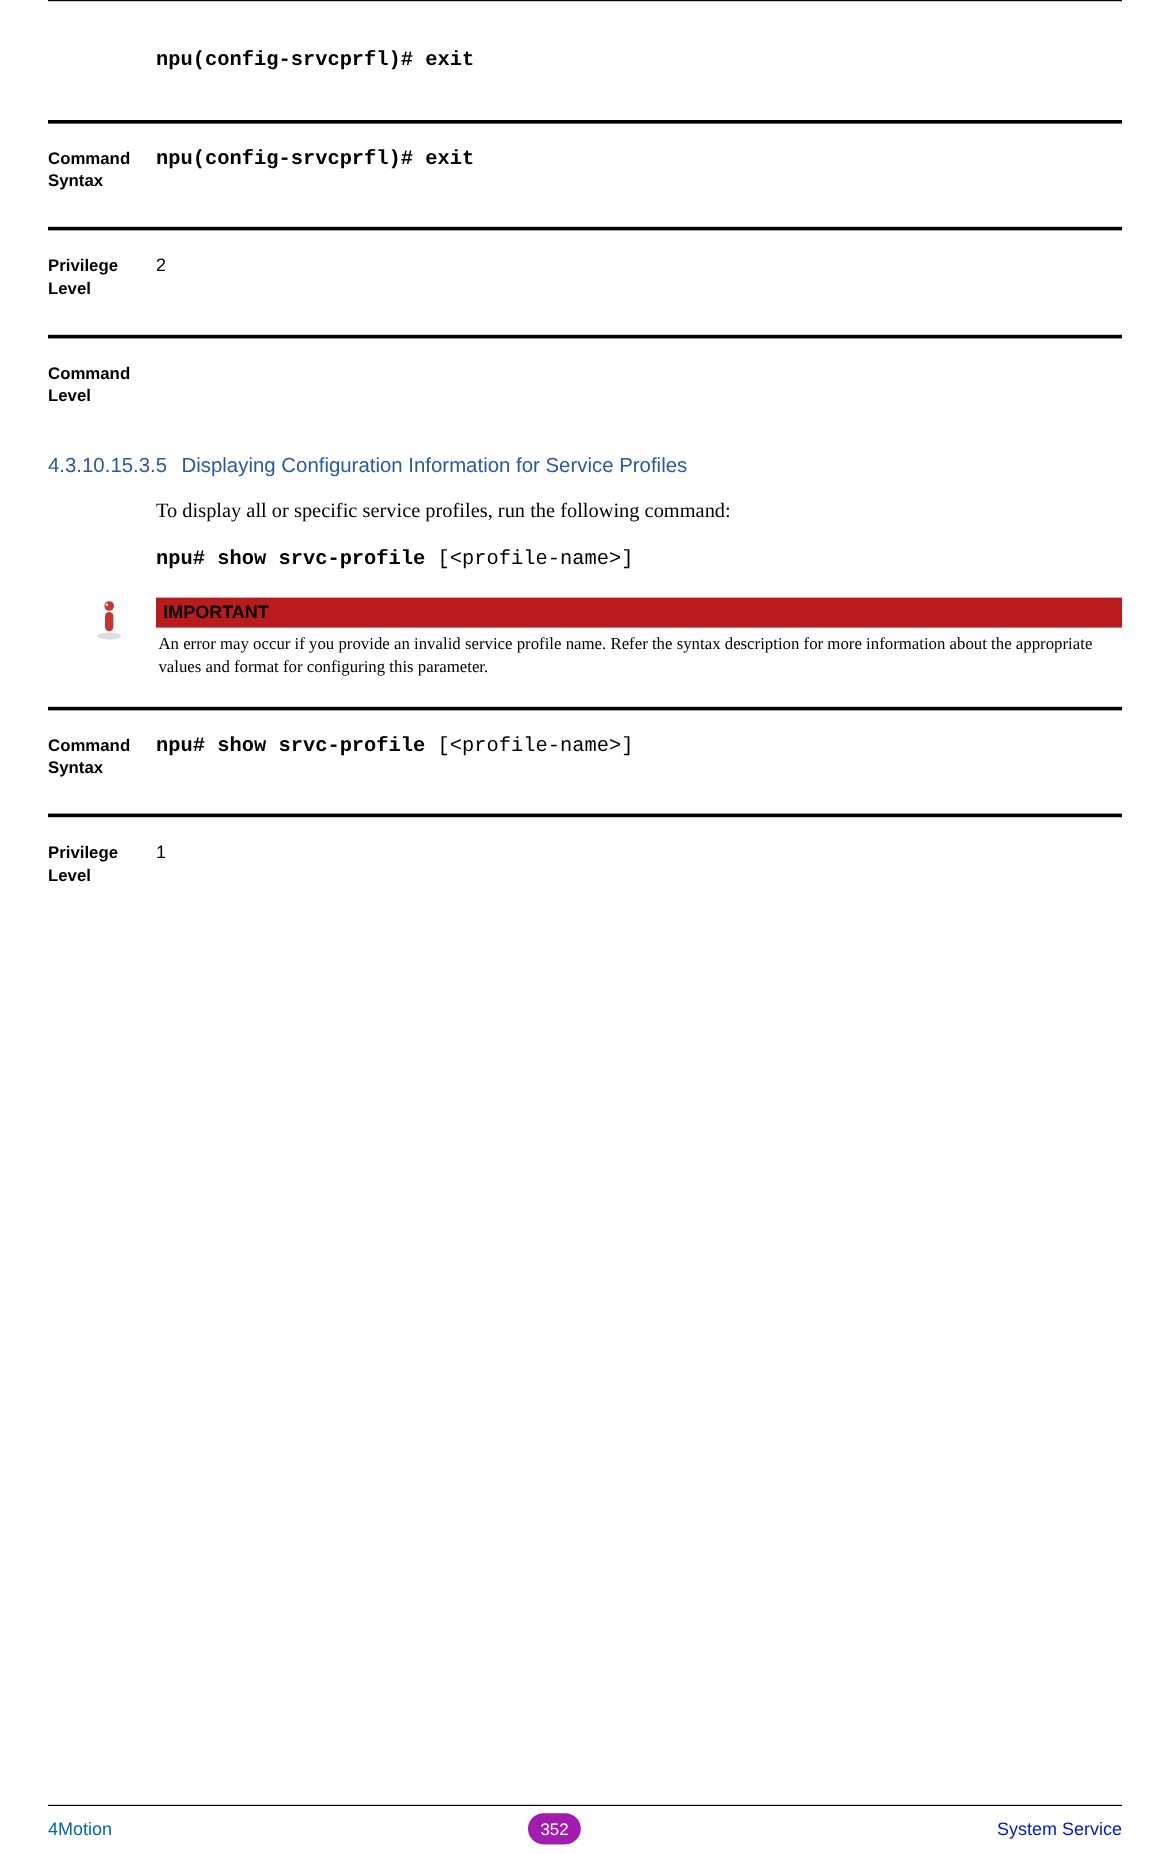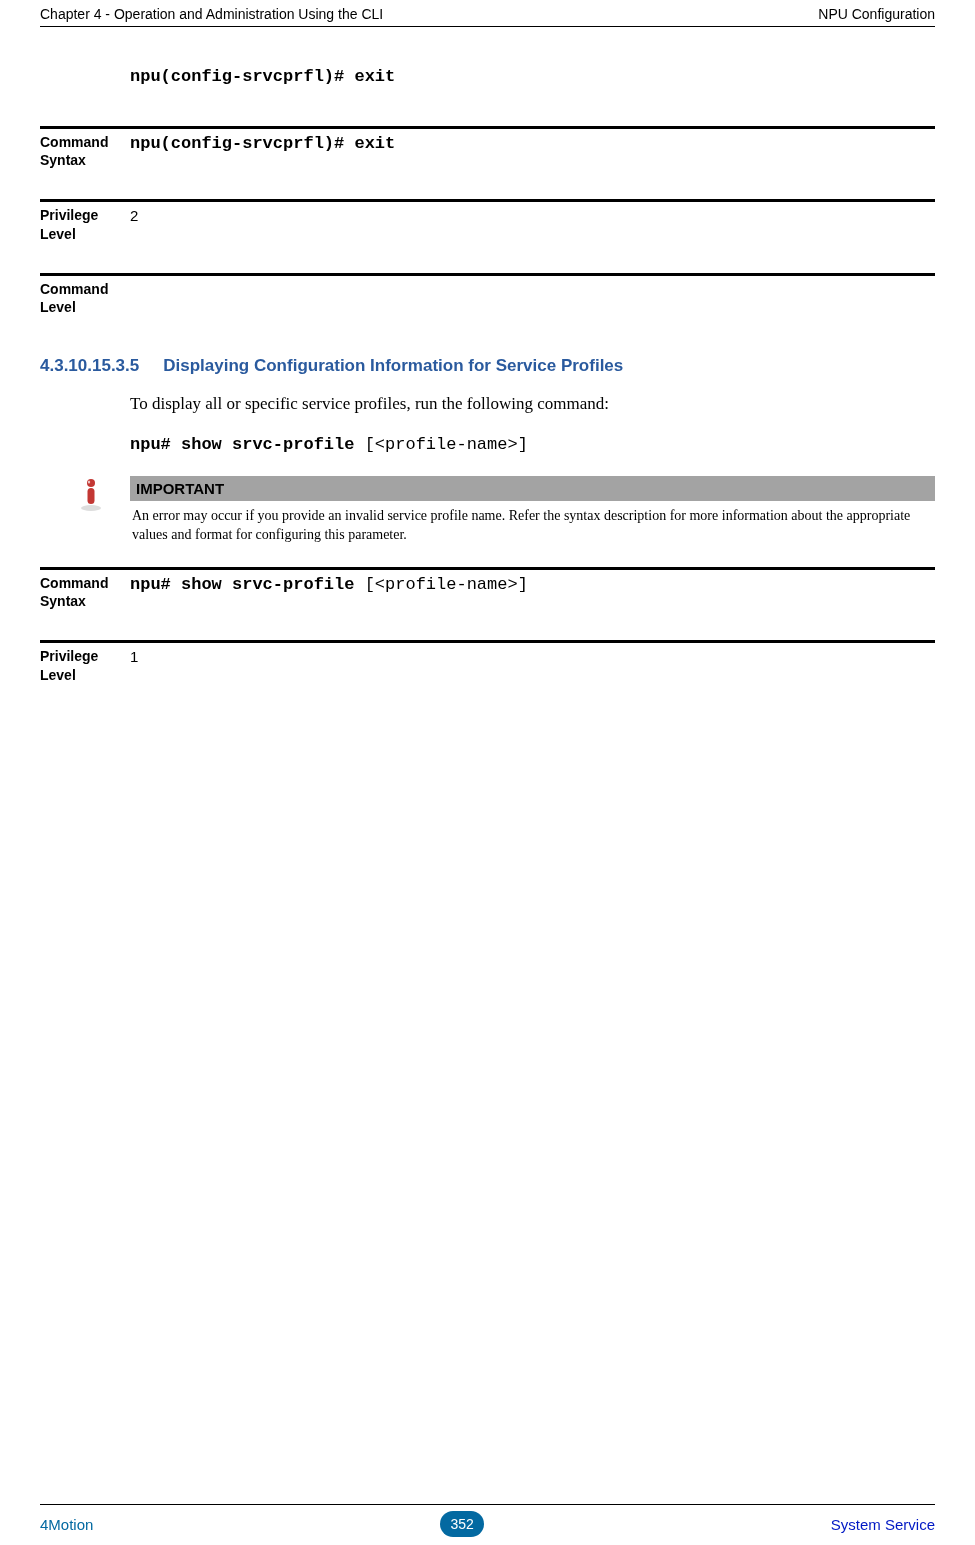--- a/index.html
+++ b/index.html
@@ -34,21 +34,21 @@
   }
   .cmd-code {
     font-family: "Courier New", monospace;
     font-weight: bold;
     font-size: 17px;
     margin-bottom: 40px;
   }
   .def-block {
     display: flex;
     border-top: 3px solid #000;
-    padding-top: 4px;
+    padding-top: 20px;
     padding-bottom: 30px;
     margin-left: -90px;
     padding-left: 0;
   }
   .def-label {
     width: 90px;
     font-weight: bold;
     font-size: 14px;
     line-height: 1.3;
     flex-shrink: 0;
@@ -62,25 +62,25 @@
     font-family: "Courier New", monospace;
     font-weight: bold;
     font-size: 17px;
   }
   .def-value .mono-normal {
     font-family: "Courier New", monospace;
     font-weight: normal;
   }
   .section-heading {
     color: #2a5a9e;
-    font-weight: bold;
+    font-weight: normal;
     font-size: 17px;
     margin: 10px 0 14px -90px;
     display: flex;
-    gap: 24px;
+    gap: 12px;
   }
   .body-text {
     font-family: "Book Antiqua", Palatino, serif;
     font-size: 17px;
     line-height: 1.6;
     margin-bottom: 18px;
   }
   .show-cmd {
     font-family: "Courier New", monospace;
     font-size: 17px;
@@ -95,21 +95,21 @@
   }
   .important-icon {
     width: 53px;
     flex-shrink: 0;
     padding-top: 2px;
   }
   .important-content {
     flex: 1;
   }
   .important-bar {
-    background: #a3a3a3;
+    background: #b91c1c;
     font-weight: bold;
     font-size: 15px;
     padding: 4px 6px;
     margin-bottom: 6px;
   }
   .important-text {
     font-size: 14px;
     line-height: 1.35;
     padding: 0 2px;
     font-family: Liberation Serif, serif;
@@ -131,39 +131,35 @@
   }
   .footer-row {
     display: flex;
     justify-content: space-between;
     align-items: center;
     font-size: 15px;
   }
   .footer-left { color: #0369a1; }
   .footer-right { color: #0018c4; }
   .page-badge {
-    background: #0369a1;
+    background: #a21caf;
     color: #fff;
     border-radius: 14px;
     width: 44px;
     height: 26px;
     display: inline-flex;
     align-items: center;
     justify-content: center;
     font-size: 14px;
   }
 </style>
 </head>
 <body>
 
 <div class="page">
-  <div class="header-row">
-    <span>Chapter 4 - Operation and Administration Using the CLI</span>
-    <span>NPU Configuration</span>
-  </div>
   <hr class="header-rule">
 
   <div class="content-area">
 
     <div class="cmd-code">npu(config-srvcprfl)# exit</div>
 
     <div class="def-block">
       <div class="def-label">Command Syntax</div>
       <div class="def-value mono-bold">npu(config-srvcprfl)# exit</div>
     </div>

